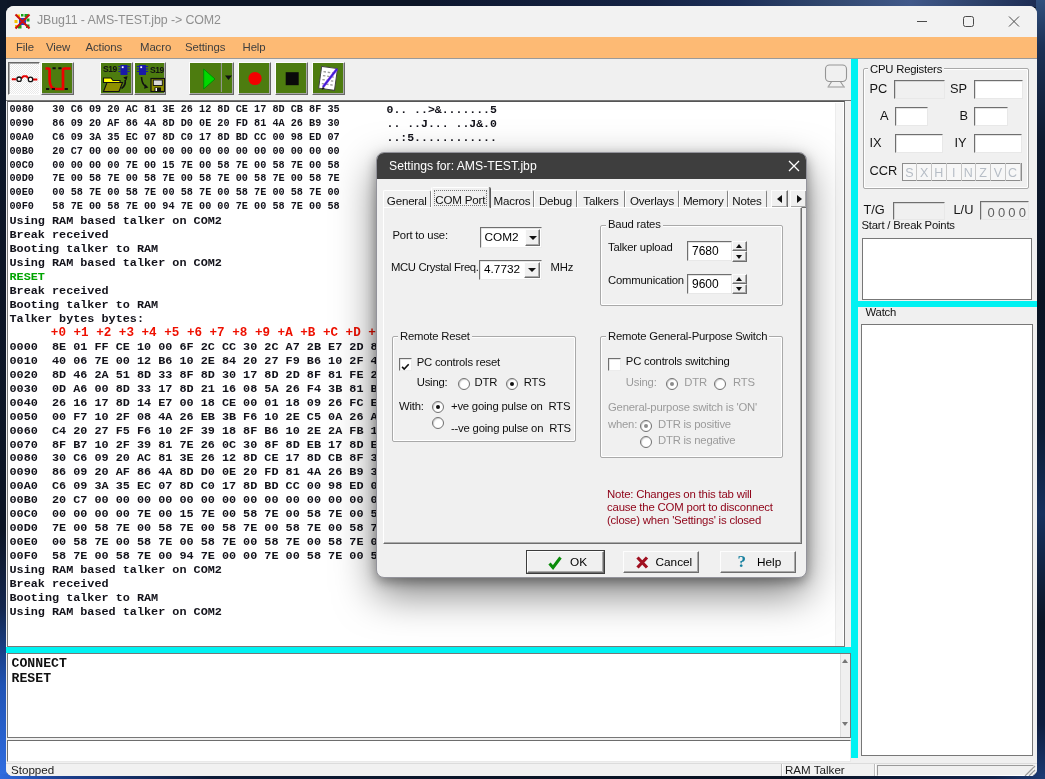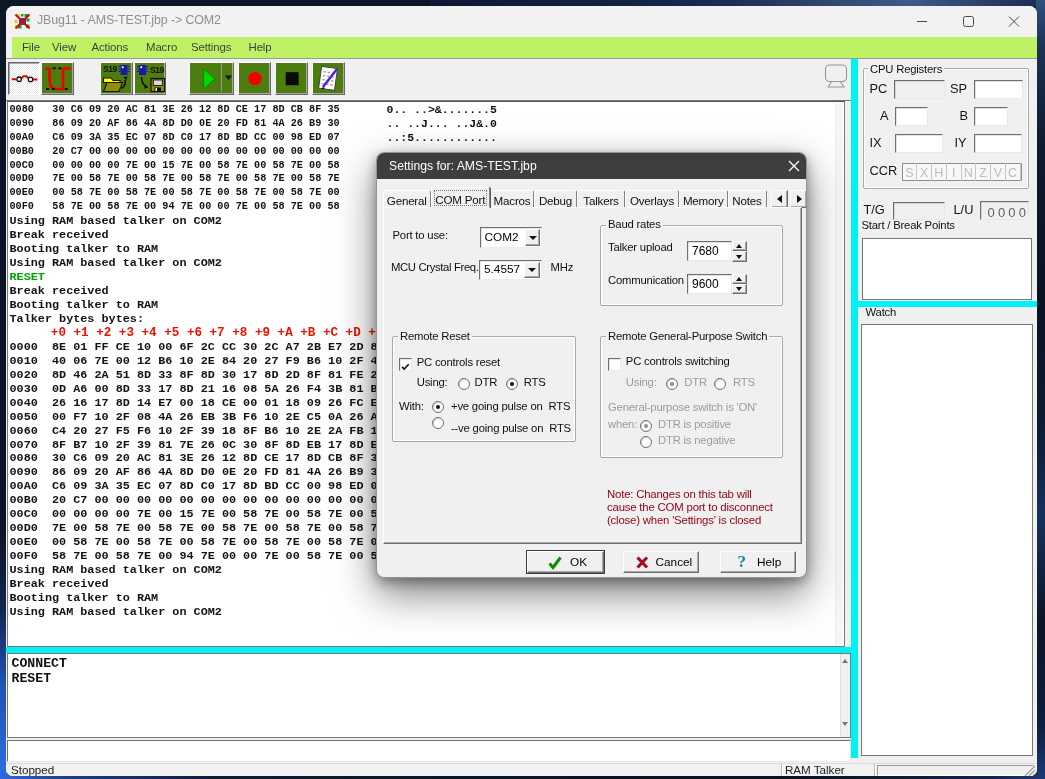--- a/index.html
+++ b/index.html
@@ -9,21 +9,21 @@
 #wp-right{position:absolute;left:1036px;top:0;width:9px;height:779px;
  background:linear-gradient(180deg,#31507e 0%,#1c3156 6%,#0e1a30 18%,#0a1322 38%,#0d1b33 55%,#16305e 66%,#0c1526 80%,#0e1d3f 93%,#1c3a74 100%)}
 #wp-left{position:absolute;left:0;top:0;width:7px;height:779px;
  background:linear-gradient(180deg,#0d1728 0%,#0c1526 68%,#13264e 78%,#2053b4 88%,#2f6de2 100%)}
 #wp-bot{position:absolute;left:0;top:774px;width:1045px;height:5px;
  background:linear-gradient(90deg,#2e6ade 0%,#1c3f8e 6%,#0e1c38 20%,#0b1528 45%,#0a1222 75%,#13234a 95%,#1c3a74 100%)}
 #win{position:absolute;left:6px;top:6px;width:1031px;height:770px;background:#f0f0f0;
  border-radius:8px 8px 7px 7px;overflow:hidden}
 #titlebar{position:absolute;left:0;top:0;width:100%;height:31px;background:#f2f2f2}
 #title-txt{position:absolute;left:31px;top:8.2px;font-size:12.4px;line-height:1;color:#8f8f8f;white-space:pre;letter-spacing:-0.1px}
-#menubar{position:absolute;left:6px;top:31px;width:100%;height:21px;background:#bef264}
+#menubar{position:absolute;left:0;top:31px;width:100%;height:21px;background:#fdba74}
 .mi{position:absolute;top:4.9px;font-size:11.4px;line-height:1;color:#3f3f3f;letter-spacing:-0.1px}
 #mline{position:absolute;left:0;top:51.5px;width:100%;height:1px;background:#9a9a9a}
 #toolbar{position:absolute;left:0;top:52.5px;width:845px;height:41px;background:#f0f0f0}
 #tline{position:absolute;left:0;top:93.5px;width:845px;height:1.5px;background:#757575}
 .tbtn{position:absolute;top:3.5px;height:33px;background:#4d7c0f;
  border:1px solid;border-color:#fdfdfd #686868 #686868 #fdfdfd;box-shadow:inset -1px -1px 0 #a9a9a9}
 .tbtn.pressed{border-color:#686868 #fdfdfd #fdfdfd #686868;box-shadow:inset 1px 1px 0 #a9a9a9;
  background:repeating-conic-gradient(#ffffff 0% 25%, #e9e9e9 0% 50%) 0 0/2px 2px}
 #hexarea{position:absolute;left:0.5px;top:94.5px;width:838.5px;height:546px;background:#fff;
  border:1px solid #787878;border-top-color:#555}
@@ -362,21 +362,21 @@
   <div id="page"></div>
 <div class="dtxt" style="left:15.5px;top:77px">Port to use:</div>
 <div class="combo" style="left:102.5px;top:74px;width:62.5px;height:20.5px">
       <div class="val">COM2</div>
       <div class="cbtn" style="height:16.5px">
         <div class="darr" style="left:3px;top:5.5px"></div>
       </div>
     </div>
 <div class="dtxt" style="left:14px;top:109px;letter-spacing:-0.35px">MCU Crystal Freq.</div>
 <div class="combo" style="left:102px;top:106.89999999999998px;width:62.5px;height:20.5px">
-      <div class="val">5.4557</div>
+      <div class="val">4.7732</div>
       <div class="cbtn" style="height:16.5px">
         <div class="darr" style="left:3px;top:5.5px"></div>
       </div>
     </div>
 <div class="dtxt" style="left:173.5px;top:109px">MHz</div>
 <div class="grp" style="left:223px;top:71.5px;width:183px;height:81.5px"></div>
 <div class="glab" style="left:229px;top:66.30000000000001px">Baud rates</div>
 <div class="dtxt" style="left:231px;top:89px">Talker upload</div>
 <div class="fld" style="left:310px;top:87.5px;width:45px;height:20.5px">
       <div class="abs" style="left:4px;top:3.5px;font-size:12px;line-height:1">7680</div>

